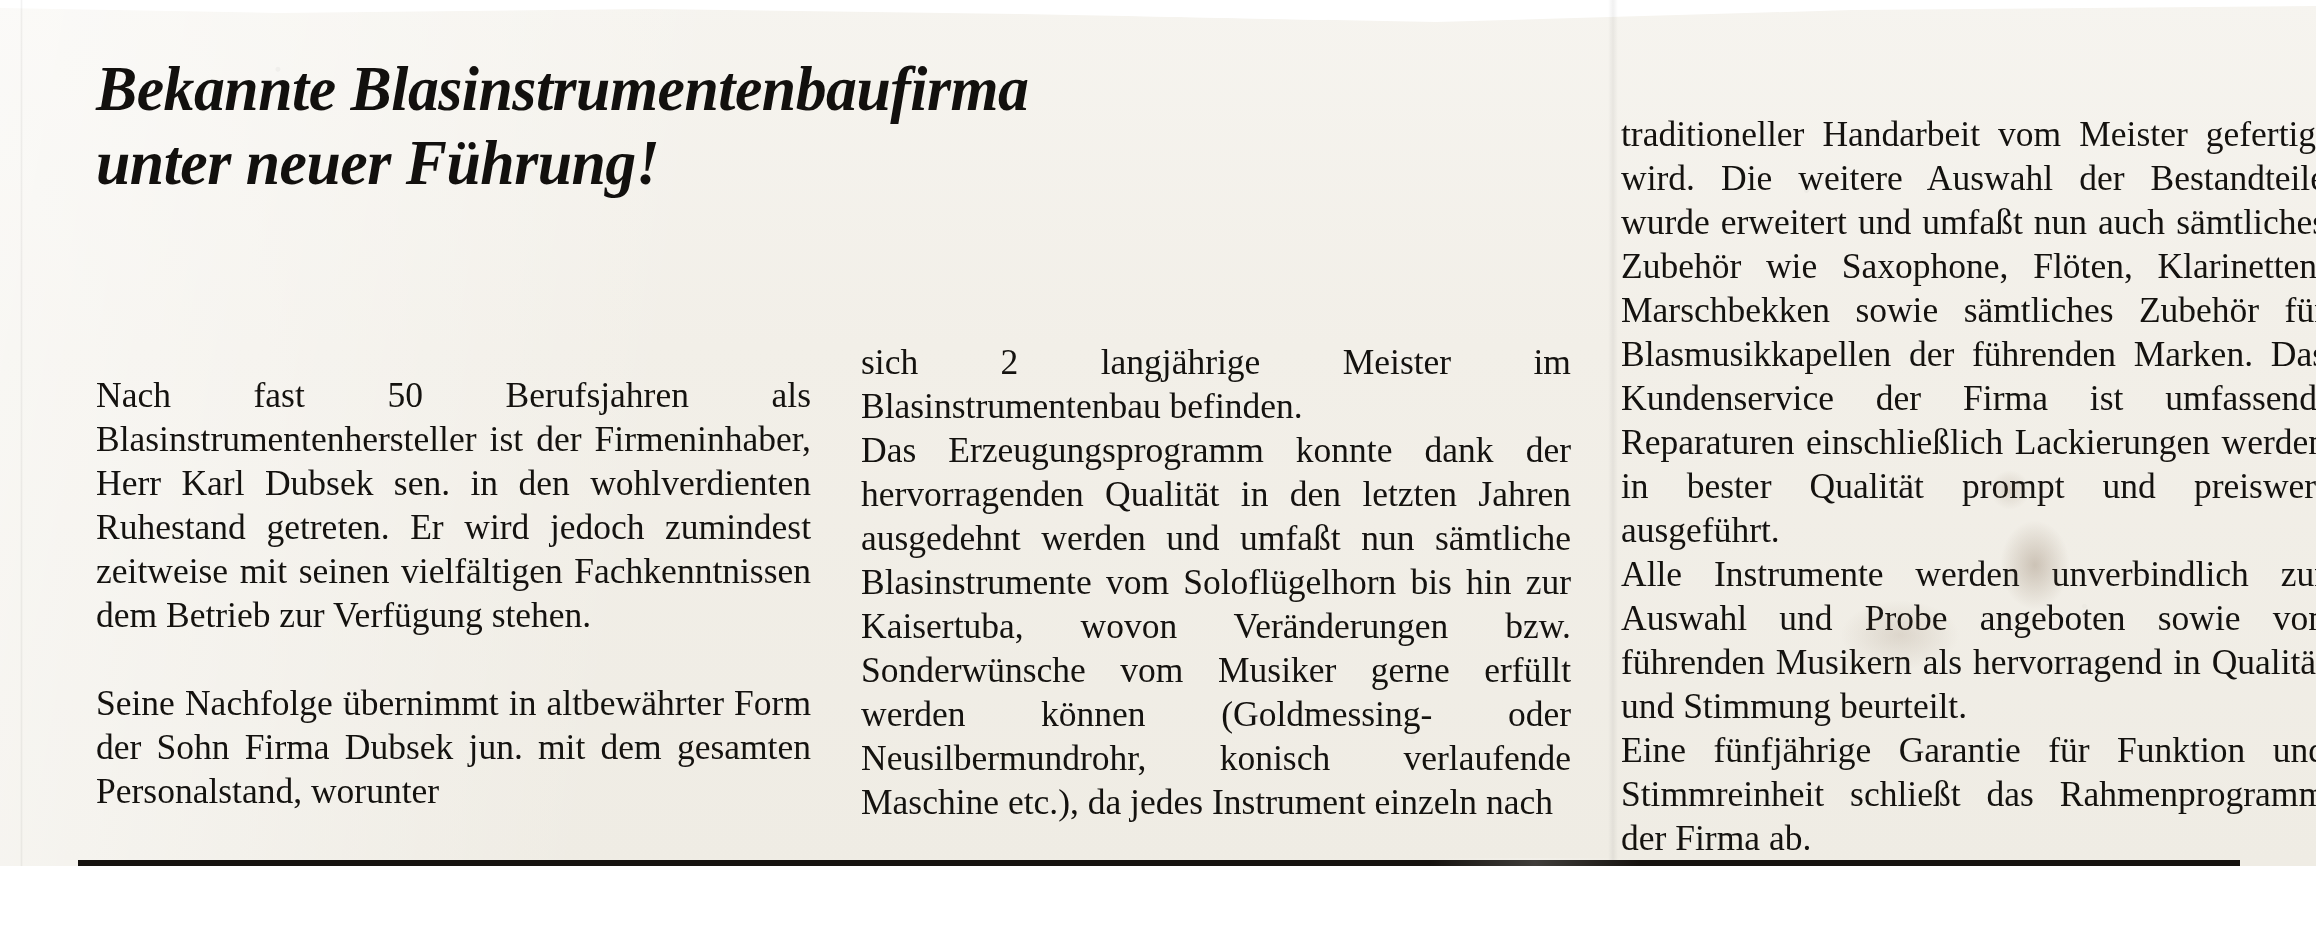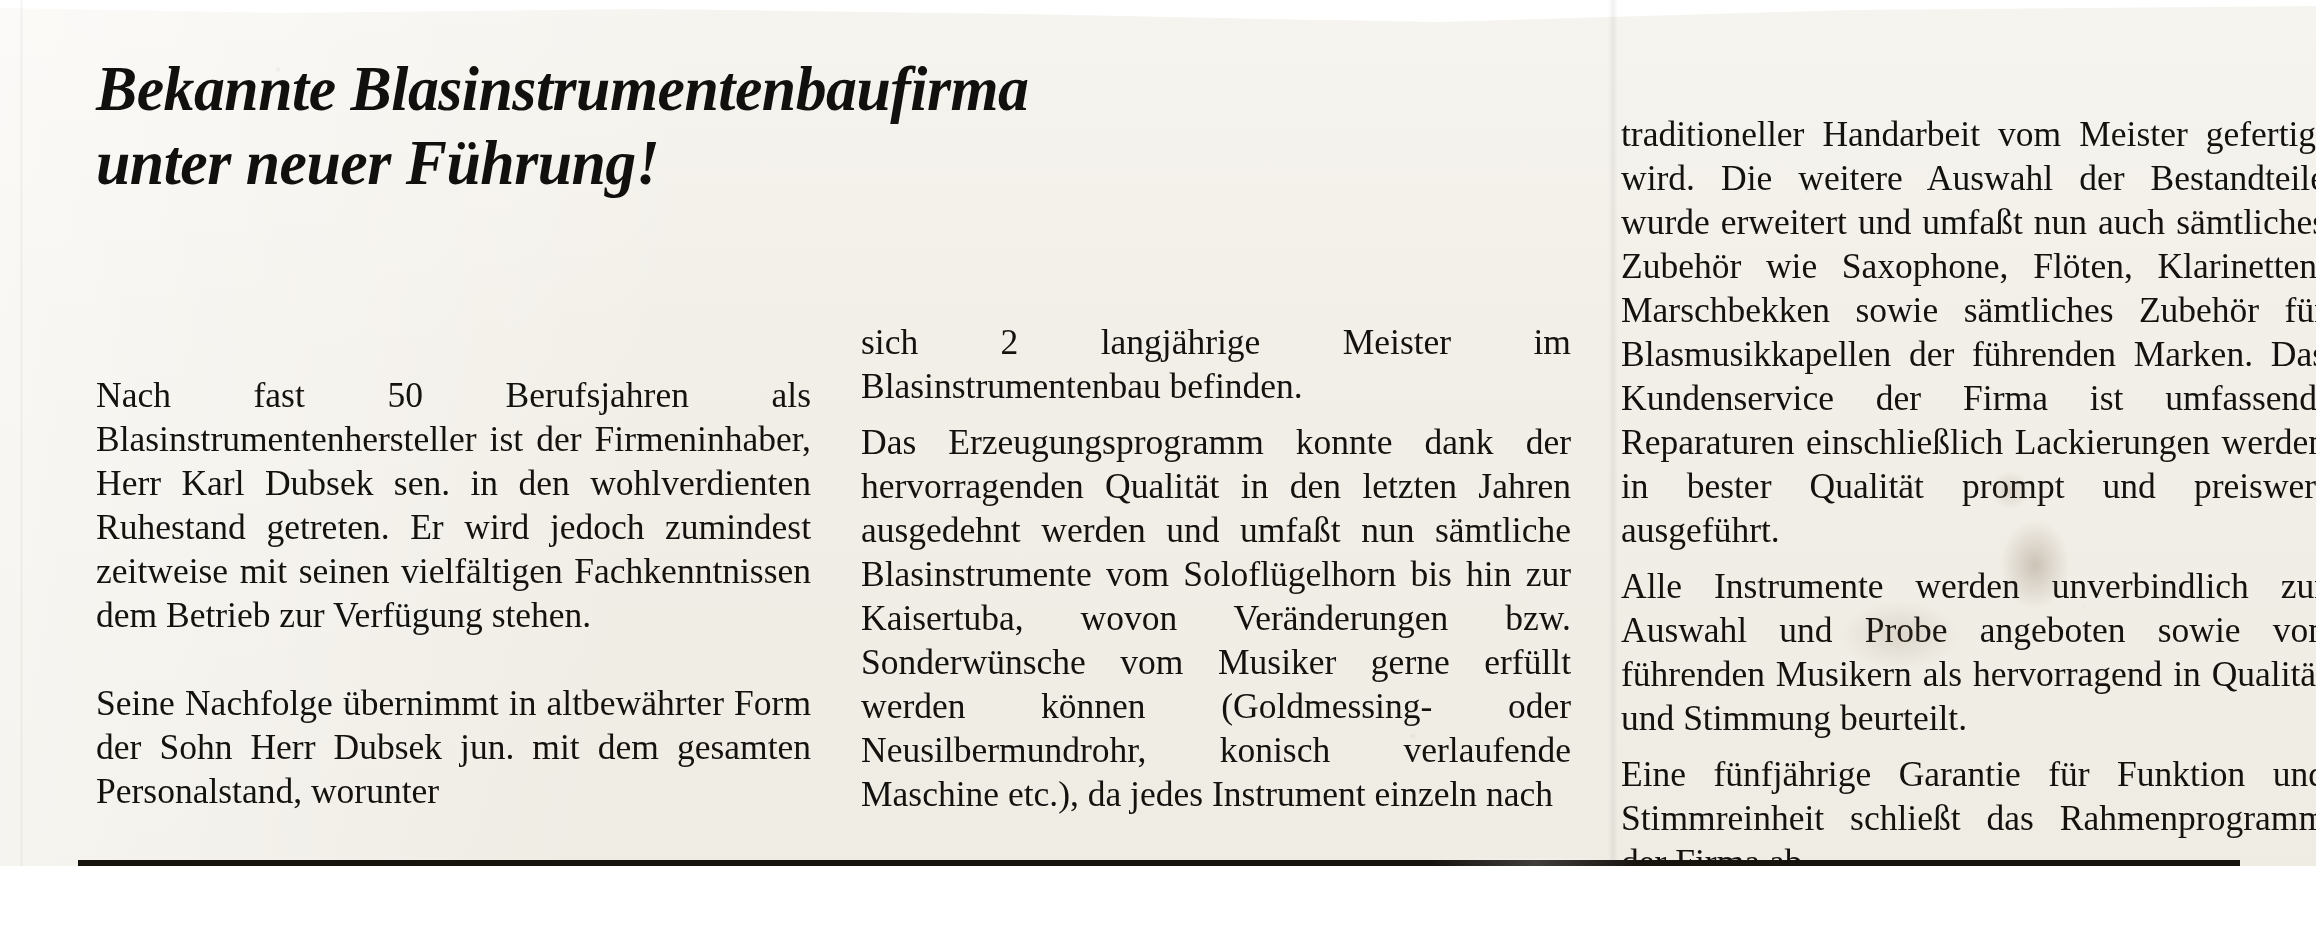--- a/index.html
+++ b/index.html
@@ -106,25 +106,25 @@
     top: 0;
     font-family: "Liberation Serif", serif;
     font-size: 35.5px;
     line-height: 44px;
     color: #14120f;
     text-align: justify;
     text-justify: inter-word;
     hyphens: manual;
   }
   .col p { margin: 0; }
-  .col p + p { margin-top: 12px; }
+  .col p + p { margin-top: 0; }
   .col .spacer { height: 44px; }
 
   .col-1 { left: 0px;    width: 715px; top: 280px; margin-top: 41px; }
-  .col-2 { left: 765px;  width: 710px; top: 268px; }
+  .col-2 { left: 765px;  width: 710px; top: 288px; }
   .col-3 { left: 1525px; width: 705px; top: 60px; }
 
   
   .col p { text-align-last: left; }
 
   .banner {
     position: absolute;
     left: 78px;
     top: 860px;
     width: 2162px;
@@ -190,21 +190,21 @@
       <span class="line">Bekannte Blasinstrumentenbaufirma</span>
       <span class="line">unter neuer Führung!</span>
     </h1>
   </div>
 
   <div class="columns">
 
     <div class="col col-1">
       <p>Nach fast 50 Berufsjahren als Blasinstrumentenhersteller ist der Firmeninhaber, Herr Karl Dubsek sen. in den wohlverdienten Ruhestand getreten. Er wird jedoch zumindest zeitweise mit seinen vielfältigen Fachkenntnissen dem Betrieb zur Verfügung stehen.</p>
       <div class="spacer"></div>
-      <p>Seine Nachfolge übernimmt in altbewährter Form der Sohn Herr Dubsek jun. mit dem gesamten Personalstand, worunter</p>
+      <p>Seine Nachfolge übernimmt in altbewährter Form der Sohn Firma Dubsek jun. mit dem gesamten Personalstand, worunter</p>
     </div>
 
     <div class="col col-2">
       <p>sich 2 langjährige Meister im Blasinstrumentenbau befinden.</p>
       <p>Das Erzeugungsprogramm konnte dank der hervorragenden Qualität in den letzten Jahren ausgedehnt werden und umfaßt nun sämtliche Blasinstrumente vom Soloflügelhorn bis hin zur Kaisertuba, wovon Veränderungen bzw. Sonderwünsche vom Musiker gerne erfüllt werden können (Goldmessing- oder Neusilbermundrohr, konisch verlaufende Maschine etc.), da jedes Instrument einzeln nach</p>
     </div>
 
     <div class="col col-3">
       <p>traditioneller Handarbeit vom Meister gefertigt wird. Die weitere Auswahl der Bestandteile wurde erweitert und umfaßt nun auch sämtliches Zubehör wie Saxophone, Flöten, Klarinetten, Marschbekken sowie sämtliches Zubehör für Blasmusikkapellen der führenden Marken. Das Kundenservice der Firma ist umfassend, Reparaturen einschließlich Lackierungen werden in bester Qualität prompt und preiswert ausgeführt.</p>
       <p>Alle Instrumente werden unverbindlich zur Auswahl und Probe angeboten sowie von führenden Musikern als hervorragend in Qualität und Stimmung beurteilt.</p>

